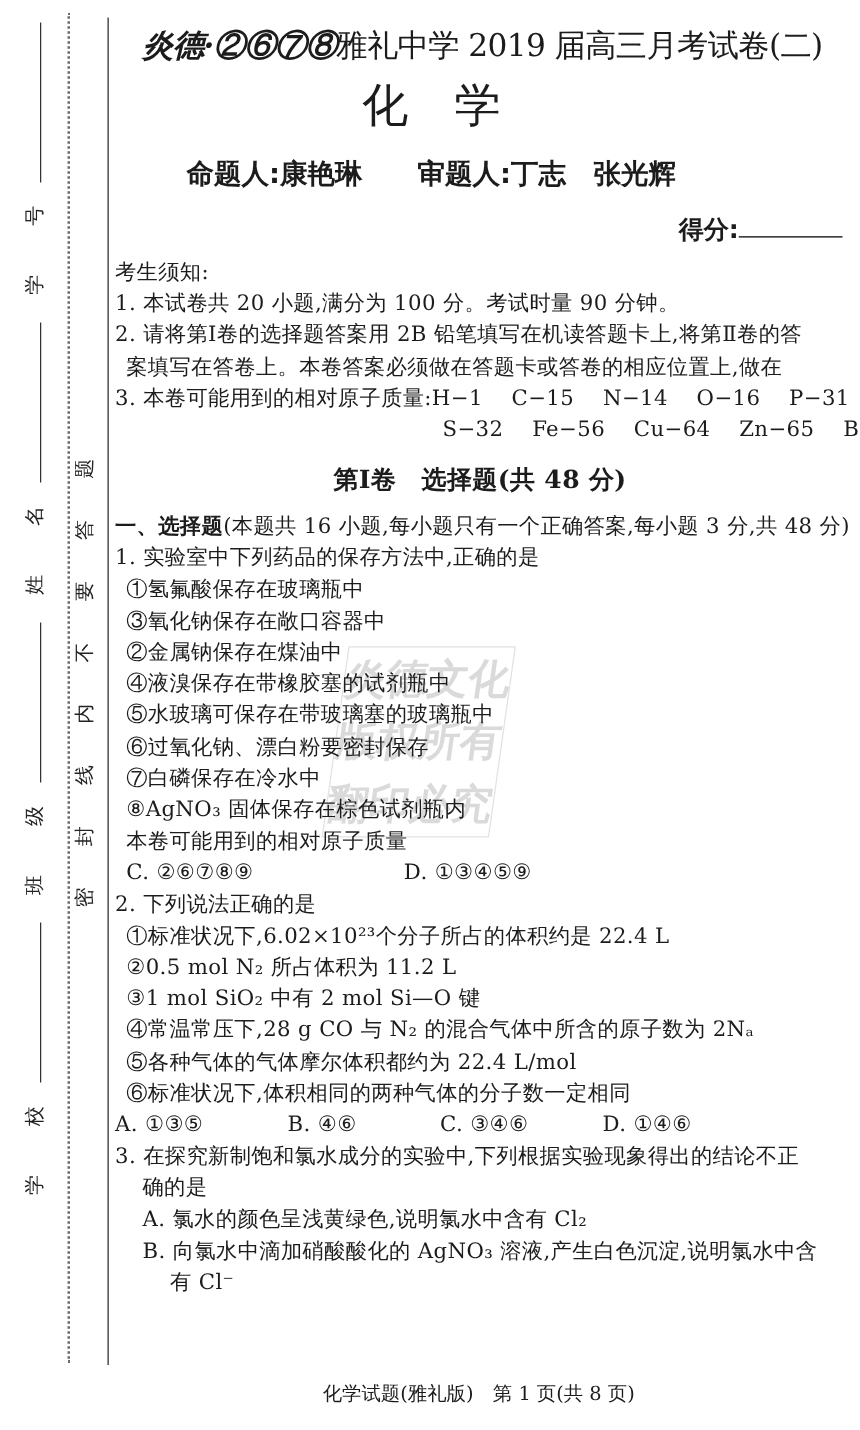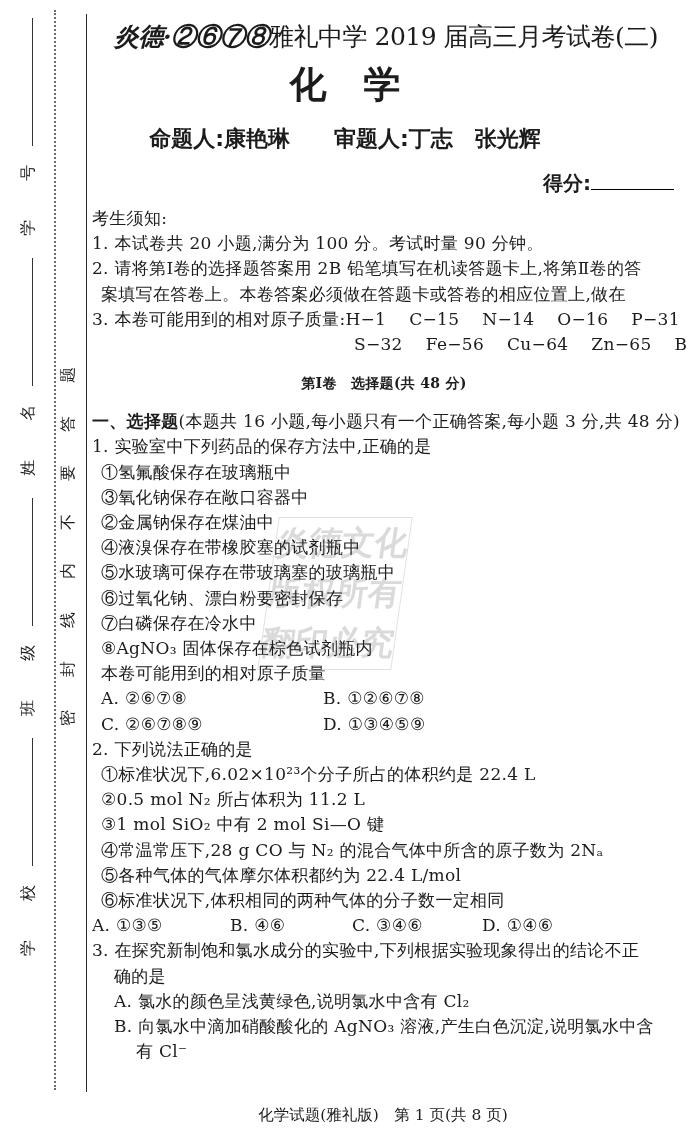--- a/index.html
+++ b/index.html
@@ -18,36 +18,36 @@
   
   .watermark{position:absolute;left:268px;top:517px;width:132px;height:151px;border:1px solid #e2e2e2;
              z-index:0;text-align:center;transform:skewX(-8deg);}
   .wm-line{font-size:33px;line-height:50px;color:#c7c7c7;font-weight:700;
            font-family:"DejaVu Sans","Liberation Sans",sans-serif;opacity:.65;}
   
   .h-line1{position:absolute;top:20px;left:92px;width:588px;text-align:center;font-size:25px;
            letter-spacing:-.5px;white-space:nowrap;z-index:1;}
   .h-brand{font-weight:700;font-style:italic;}
   .h-subject{position:absolute;top:60px;left:92px;width:506px;text-align:center;font-size:37px;
-             font-weight:700;z-index:1;}
+             font-weight:400;z-index:1;}
   .h-people{position:absolute;top:124px;left:92px;width:506px;text-align:center;font-size:22px;font-weight:700;
             font-family:"DejaVu Sans","Liberation Sans",sans-serif;z-index:1;}
   .h-score{position:absolute;top:170px;left:92px;width:582px;text-align:right;font-size:20px;font-weight:700;
            font-family:"DejaVu Sans","Liberation Sans",sans-serif;z-index:1;}
   .score-blank{display:inline-block;width:83px;height:16px;border-bottom:1px solid #000;}
   
   .body-col{position:absolute;top:206px;left:92px;width:584px;z-index:1;font-size:17px;
             line-height:25.2px;letter-spacing:.3px;}
   .line{white-space:nowrap;}
   .ind-0{padding-left:0;}
   .ind-1{padding-left:9px;}
   .ind-2{padding-left:22px;}
   .ind-3{padding-left:44px;}
   .ind-s{padding-left:262px;}
-  .heading{font-size:14px;font-weight:700;text-align:center;line-height:40px;margin:6px 0;padding-left:0;}
+  .heading{font-size:20px;font-weight:700;text-align:center;line-height:40px;margin:6px 0;padding-left:0;}
   .line b{font-weight:700;}
   
   .footer{position:absolute;top:1105px;left:92px;width:582px;text-align:center;font-size:15.5px;z-index:1;}
 </style>
 </head>
 <body>
 
 <div class="page">
 
   <div class="dotted-line"></div>
@@ -78,21 +78,20 @@
       <div class="line ind-0">1. 实验室中下列药品的保存方法中,正确的是</div>
       <div class="line ind-1">①氢氟酸保存在玻璃瓶中</div>
       <div class="line ind-1">③氧化钠保存在敞口容器中</div>
       <div class="line ind-1">②金属钠保存在煤油中</div>
       <div class="line ind-1">④液溴保存在带橡胶塞的试剂瓶中</div>
       <div class="line ind-1">⑤水玻璃可保存在带玻璃塞的玻璃瓶中</div>
       <div class="line ind-1">⑥过氧化钠、漂白粉要密封保存</div>
       <div class="line ind-1">⑦白磷保存在冷水中</div>
       <div class="line ind-1">⑧AgNO₃ 固体保存在棕色试剂瓶内</div>
       <div class="line ind-1">本卷可能用到的相对原子质量</div>
-      <div class="line ind-1"><span style="display: inline-block; width: 222px;">A. ②⑥⑦⑧</span><span style="display: inline-block;">B. ①②⑥⑦⑧</span></div>
       <div class="line ind-1"><span style="display: inline-block; width: 222px;">C. ②⑥⑦⑧⑨</span><span style="display: inline-block;">D. ①③④⑤⑨</span></div>
       <div class="line ind-0">2. 下列说法正确的是</div>
       <div class="line ind-1">①标准状况下,6.02×10²³个分子所占的体积约是 22.4 L</div>
       <div class="line ind-1">②0.5 mol N₂ 所占体积为 11.2 L</div>
       <div class="line ind-1">③1 mol SiO₂ 中有 2 mol Si—O 键</div>
       <div class="line ind-1">④常温常压下,28 g CO 与 N₂ 的混合气体中所含的原子数为 2Nₐ</div>
       <div class="line ind-1">⑤各种气体的气体摩尔体积都约为 22.4 L/mol</div>
       <div class="line ind-1">⑥标准状况下,体积相同的两种气体的分子数一定相同</div>
       <div class="line ind-0"><span style="display: inline-block; width: 138px;">A. ①③⑤</span><span style="display: inline-block; width: 122px;">B. ④⑥</span><span style="display: inline-block; width: 130px;">C. ③④⑥</span><span style="display: inline-block;">D. ①④⑥</span></div>
       <div class="line ind-0">3. 在探究新制饱和氯水成分的实验中,下列根据实验现象得出的结论不正</div>

